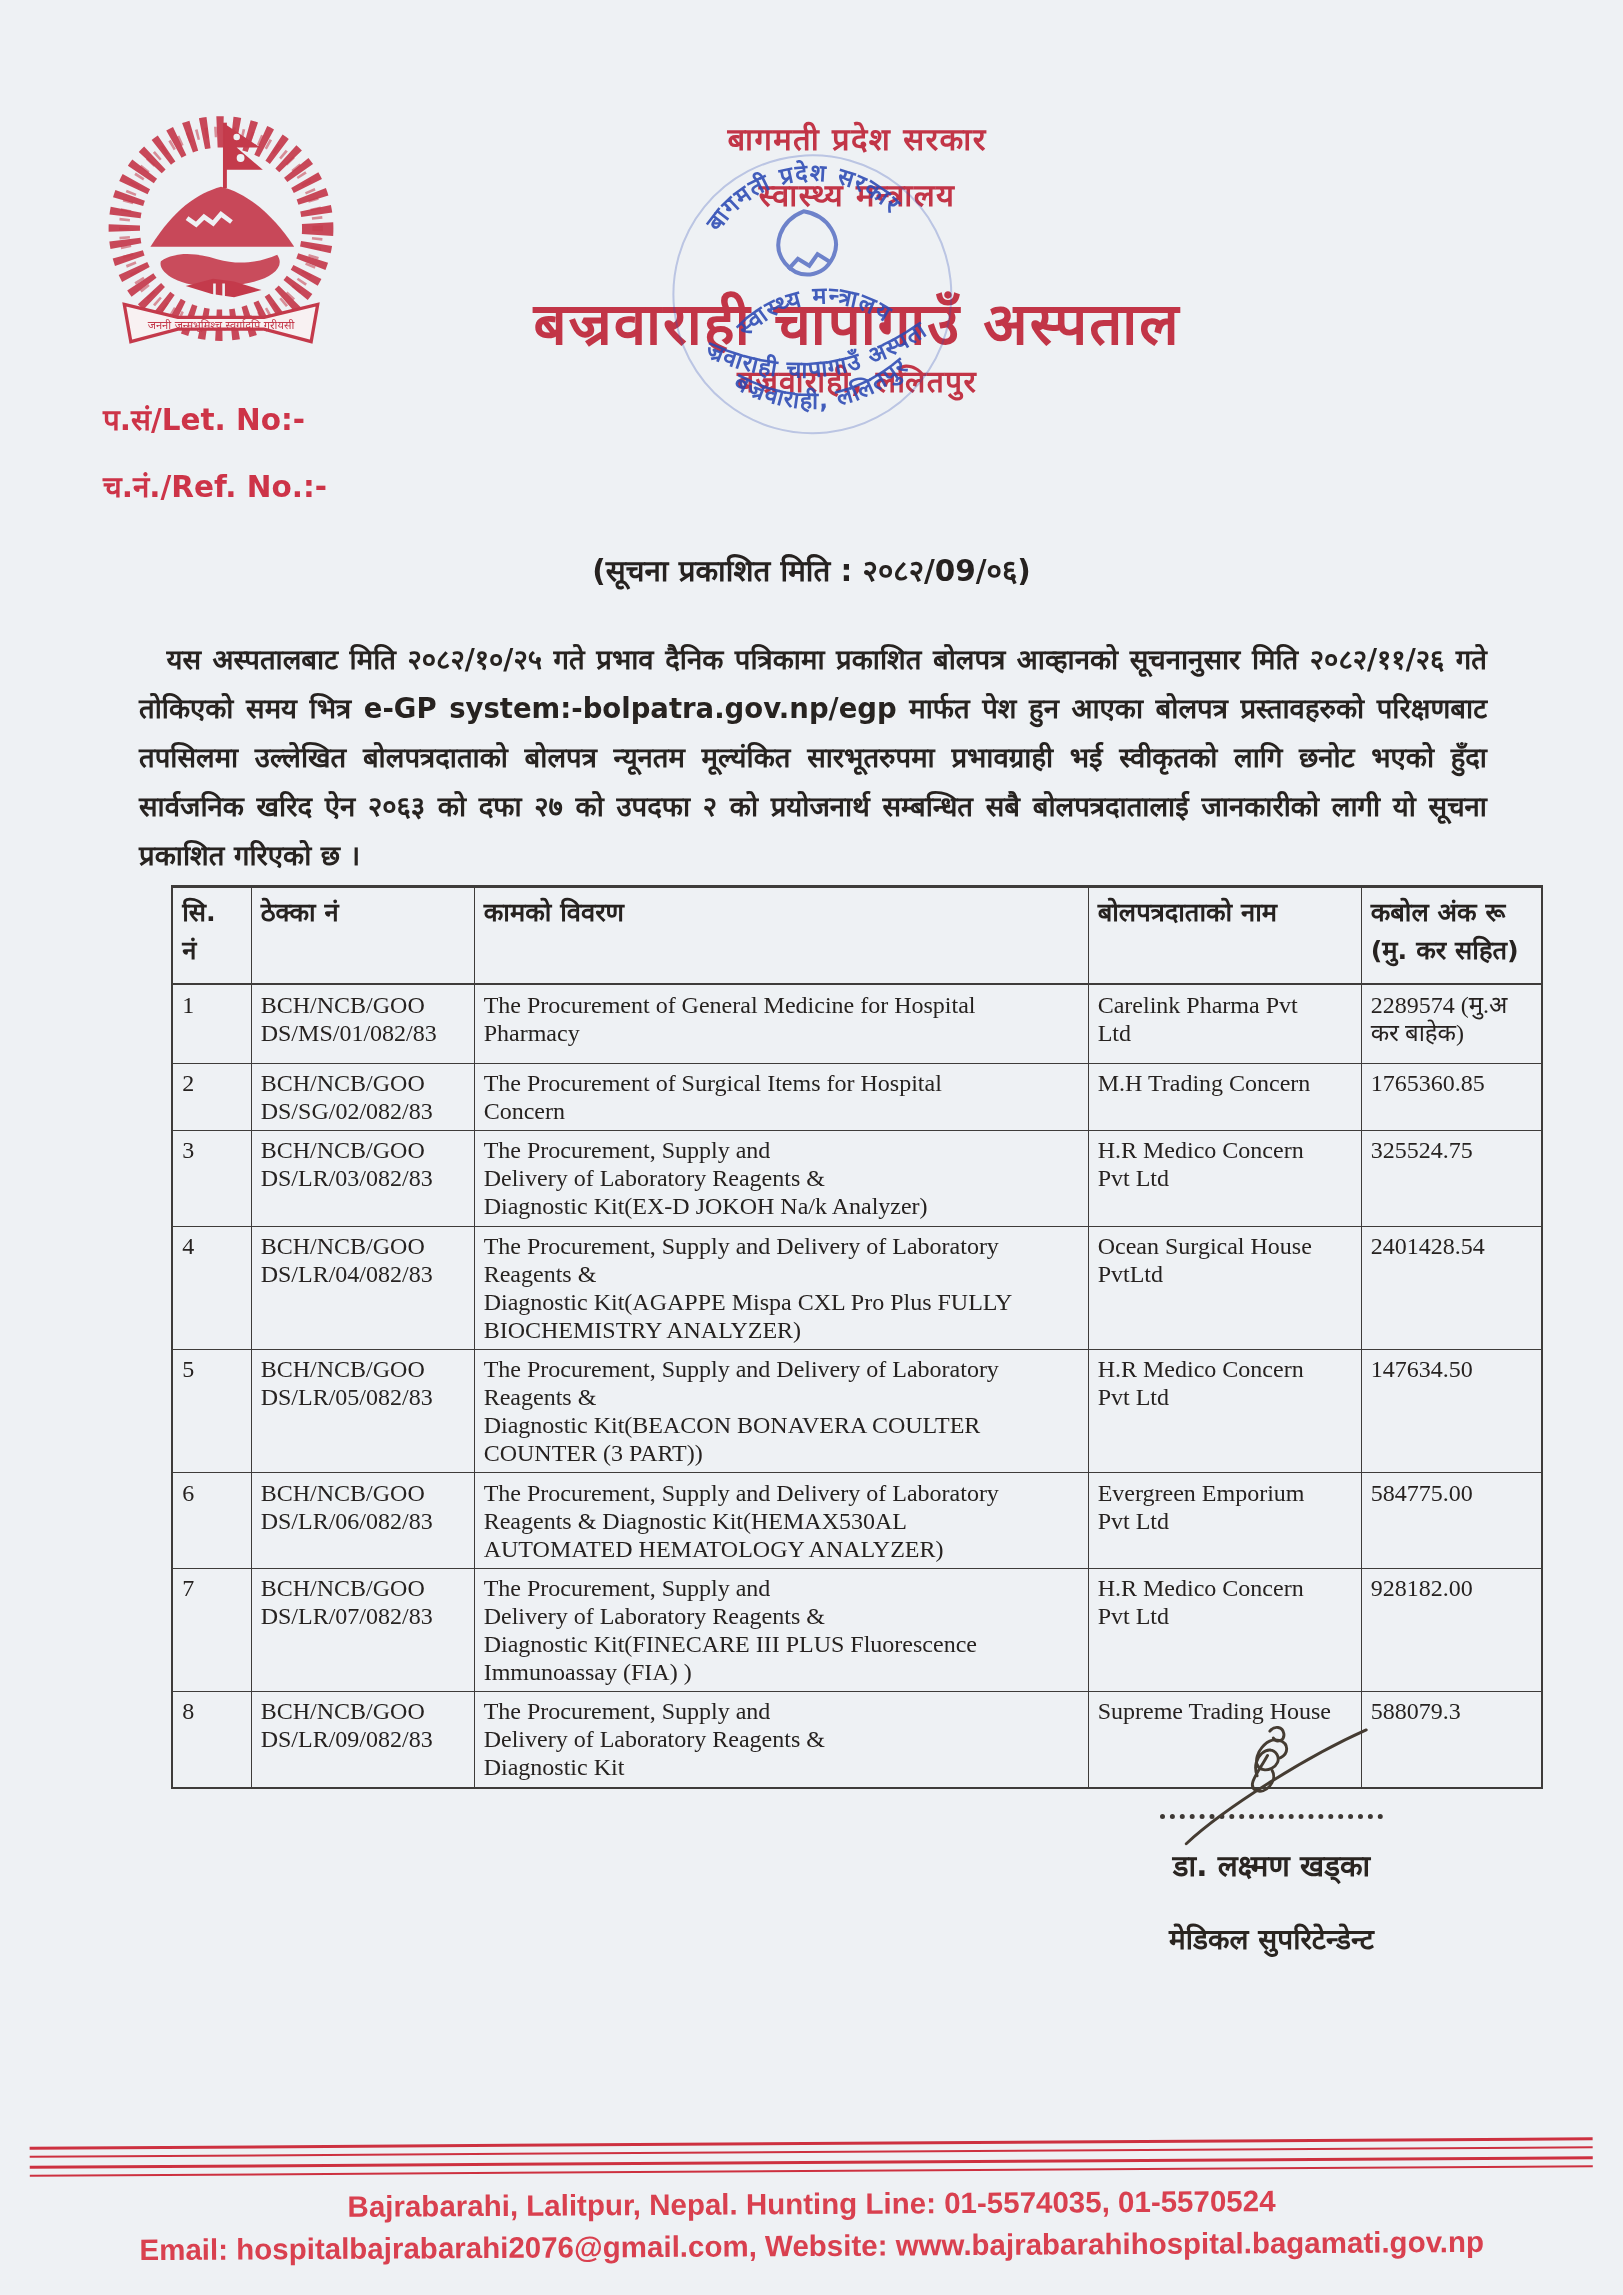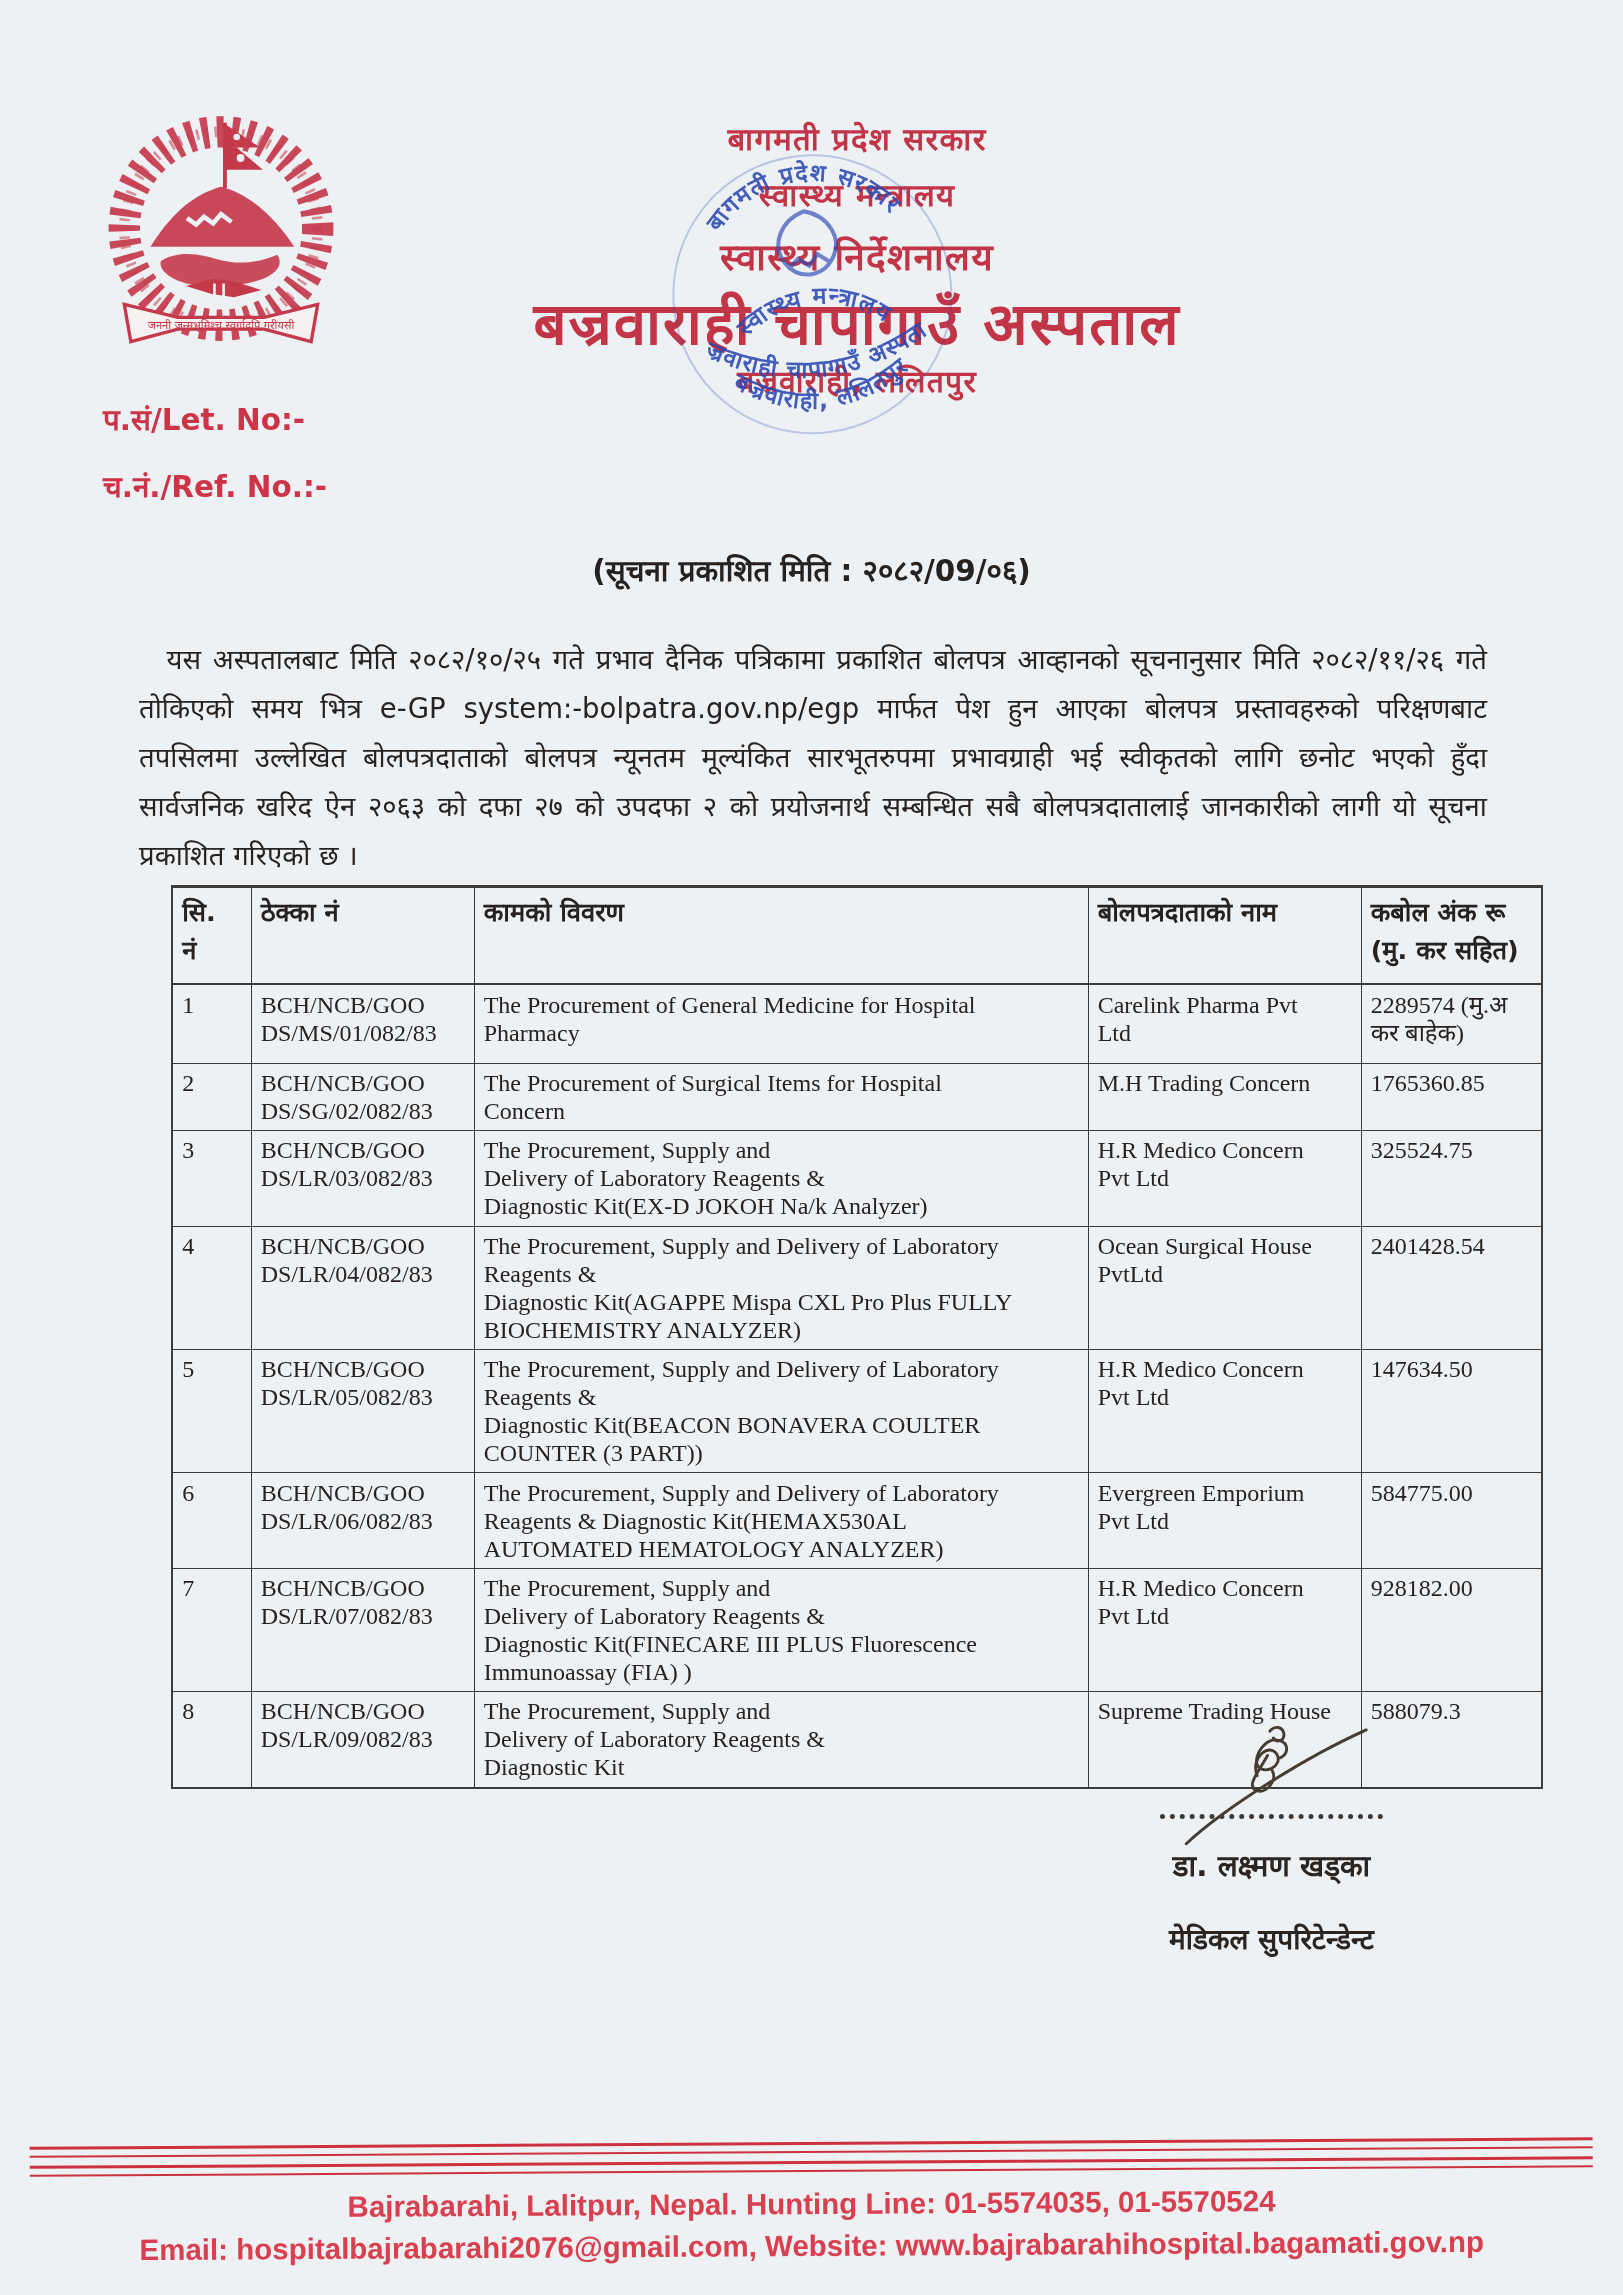--- a/index.html
+++ b/index.html
@@ -24,21 +24,21 @@
   
   .refblock{position:absolute;left:103px;top:398px;color:#cd3448;font-size:29.5px;font-weight:600;}
   .refblock .ref-line{margin-bottom:26px;}
   
   .notice-title{position:absolute;left:0;right:0;top:495px;text-align:center;font-size:32px;font-weight:700;color:#211d1a;}
   .notice-sub{position:absolute;left:0;right:0;top:549px;text-align:center;font-size:29.5px;font-weight:600;color:#262220;}
   
   .body-par{
     position:absolute;left:139px;right:136px;top:607px;
     font-size:27.5px;line-height:49px;text-align:justify;text-indent:27.5px;
-    color:#272320;font-weight:400;
+    color:#272320;font-weight:700;
   }
   
   table.notice-table{
     position:absolute;left:171px;top:885px;width:1369px;
     border-collapse:collapse;table-layout:fixed;
     font-family:"Liberation Serif","DejaVu Serif",serif;
     font-size:24px;color:#262220;
   }
   table.notice-table th,table.notice-table td{
     border:1.3px solid #3e3c3a;vertical-align:top;
@@ -94,21 +94,20 @@
       <g>
         <path d="M52,328 L134,348 L266,348 L348,328 L338,385 L266,366 L134,366 L62,385 Z" fill="#f8f1f2" stroke="#c43a4b" stroke-width="5"></path>
         <text x="200" y="366" text-anchor="middle" font-size="17" fill="#c43a4b">जननी जन्मभूमिश्च स्वर्गादपि गरीयसी</text>
       </g>
     </svg>
   </div>
 
   <div class="letterhead">
     <div class="lh-line lh-gov">बागमती प्रदेश सरकार</div>
     <div class="lh-line lh-min">स्वास्थ्य मन्त्रालय</div>
-    <div class="lh-line lh-dir">स्वास्थ्य निर्देशनालय</div>
     <div class="lh-line lh-hosp">बज्रवाराही चापागाउँ अस्पताल</div>
     <div class="lh-line lh-addr">बज्रवाराही, ललितपुर</div>
   </div>
 
   <div class="stamp">
     <svg viewBox="0 0 500 500" width="334" height="334">
       <defs>
         <path id="arc1" d="M85,250 A165,165 0 0 1 415,250"></path>
         <path id="arc2" d="M125,330 A160,160 0 0 1 375,330"></path>
         <path id="arc3" d="M80,330 Q250,428 420,330"></path>

